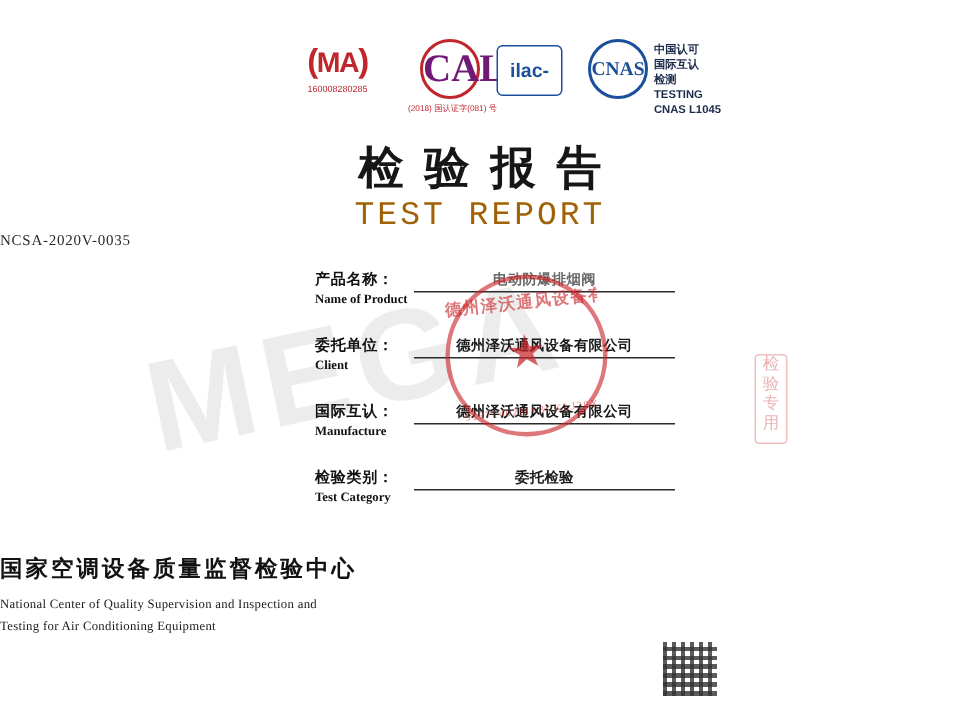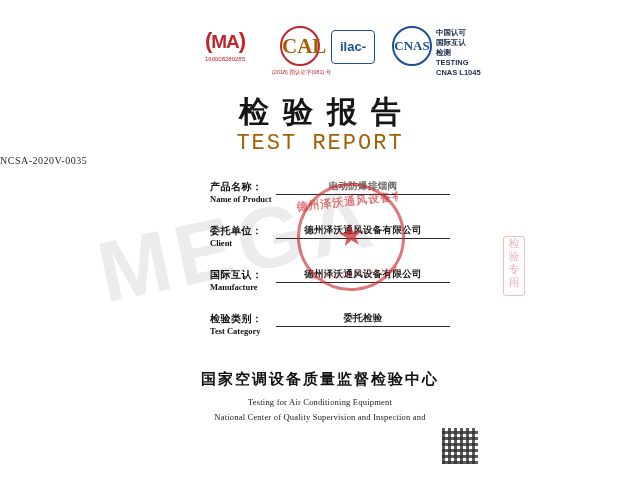--- a/index.html
+++ b/index.html
@@ -61,22 +61,22 @@
     border-radius: 50%;
     border: 2px solid #c0272d;
     position: relative;
     margin: 0 auto;
     box-sizing: border-box;
   }
   .round-logo.blue { border-color: #1b4f9c; }
   .round-logo .glyph {
     font-family: "Liberation Serif", serif;
     font-weight: bold;
-    font-size: 21px;
-    color: #a16207;
+    font-size: 26px;
+    color: #701a75;
     line-height: 36px;
   }
   .round-logo.blue .glyph { color: #1b4f9c; font-size: 13px; }
 
   .cal-logo { left: 272px; top: 12px; width: 56px; }
   .cal-sub {
     font-family: "Liberation Sans", sans-serif;
     font-size: 5.5px;
     color: #c0272d;
     margin-top: 3px;
@@ -204,21 +204,21 @@
     white-space: nowrap;
   }
   .field-value.faded { color: #6a6a6a; }
 
   
   .footer {
     position: absolute;
     top: 370px;
     left: 0;
     width: 640px;
-    text-align: center;
+    text-align: left;
   }
   .footer-cn {
     font-family: "Liberation Serif", serif;
     font-size: 15px;
     font-weight: bold;
     letter-spacing: 2px;
     color: #121212;
   }
   .footer-en {
     font-family: "Liberation Serif", serif;
@@ -418,20 +418,20 @@
     <div class="seal-top">德州泽沃通风设备有限公司</div>
     <div class="star">★</div>
     <div class="seal-bottom">91371402MA3CKLJ28X</div>
   </div>
 
   <div class="side-stamp">检验专用</div>
 
   <div class="footer">
     <div class="footer-cn">国家空调设备质量监督检验中心</div>
     <div class="footer-en">
+      <div>National Center of Quality Supervision and Inspection and</div>
       <div>Testing for Air Conditioning Equipment</div>
-      <div>National Center of Quality Supervision and Inspection and</div>
     </div>
   </div>
 
   <div class="qr"></div>
 
 </div>
 
 </body></html>

